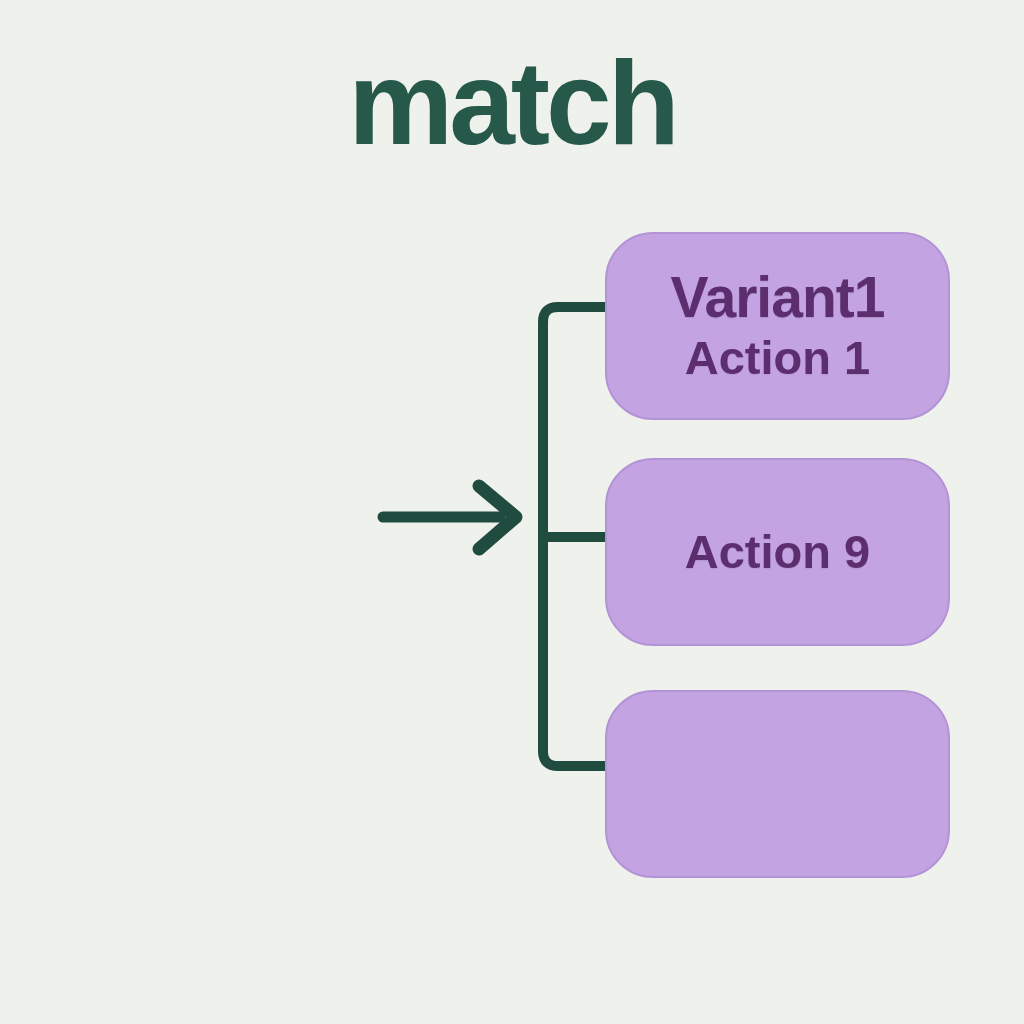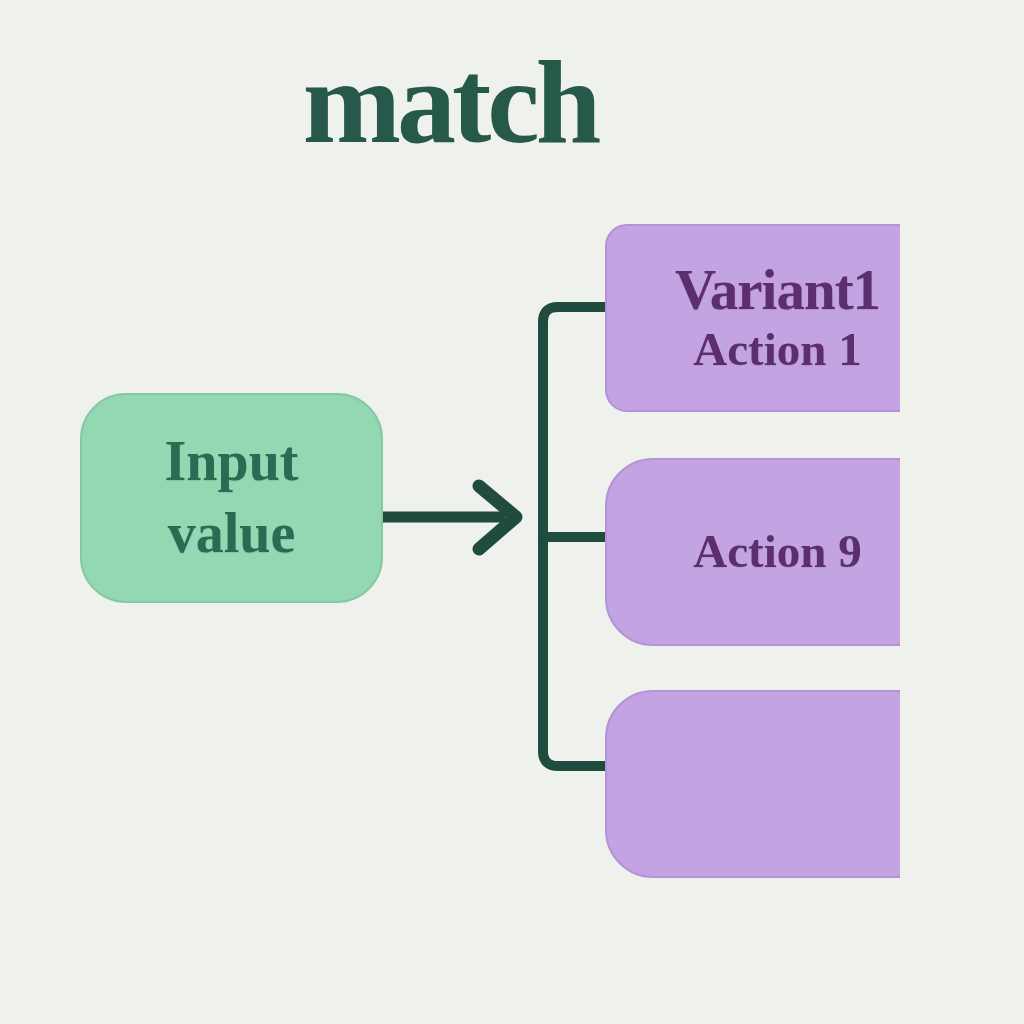--- a/index.html
+++ b/index.html
@@ -13,24 +13,24 @@
     --branch-border: #b393d5;
     --branch-text: #5c2e6e;
   }
   html, body {
     margin: 0;
     padding: 0;
     background: var(--background);
   }
   .canvas {
     position: relative;
-    width: 900px;
+    width: 1024px;
     height: 1024px;
     background: var(--background);
-    font-family: Liberation Serif, serif;
+    font-family: Liberation Sans, sans-serif;
     overflow: hidden;
   }
   .title {
     position: absolute;
     top: 44px;
     left: 0;
     width: 100%;
     text-align: center;
     font-size: 118px;
     line-height: 1;
@@ -76,21 +76,21 @@
   }
   .branch {
     left: 605px;
     width: 345px;
     height: 188px;
     border-radius: 48px;
     background: var(--branch-fill);
     border: 2px solid var(--branch-border);
     gap: 6px;
   }
-  .branch-1 { top: 224px; border-radius: 22px; }
+  .branch-1 { top: 232px; }
   .branch-2 { top: 458px; }
   .branch-3 { top: 690px; }
   .variant-label {
     font-size: 57px;
     line-height: 1.0;
     font-weight: bold;
     letter-spacing: -1px;
     color: var(--branch-text);
     text-shadow: 0 1px 1px rgba(0,0,0,0.10);
   }
@@ -109,24 +109,20 @@
 
   <div class="title">match</div>
 
   <svg class="connectors" width="1024" height="1024" viewBox="0 0 1024 1024" aria-hidden="true">
     <path d="M 383 517 H 500" stroke-width="11"></path>
     <path d="M 479 486 L 516 517 L 479 549" stroke-width="13"></path>
     <path d="M 607 307 H 558 Q 543 307 543 322 V 751 Q 543 766 558 766 H 607" stroke-width="10"></path>
     <path d="M 543 537 H 607" stroke-width="10"></path>
   </svg>
 
-  <div class="node input-box">
-    <div class="input-label">Input
-value</div>
-  </div>
 
   <div class="node branch branch-1">
     <div class="variant-label">Variant1</div>
     <div class="action-label">Action 1</div>
   </div>
 
   <div class="node branch branch-2">
     <div class="action-label">Action 9</div>
   </div>
 

